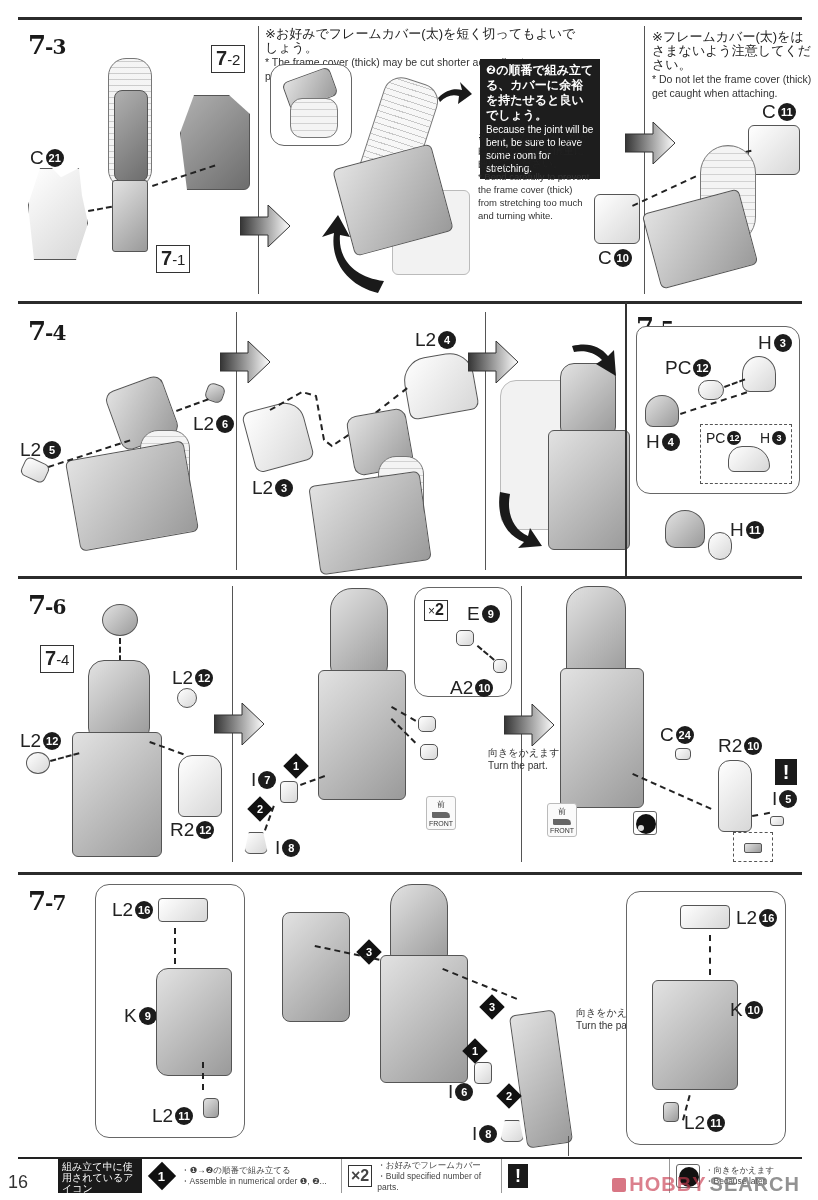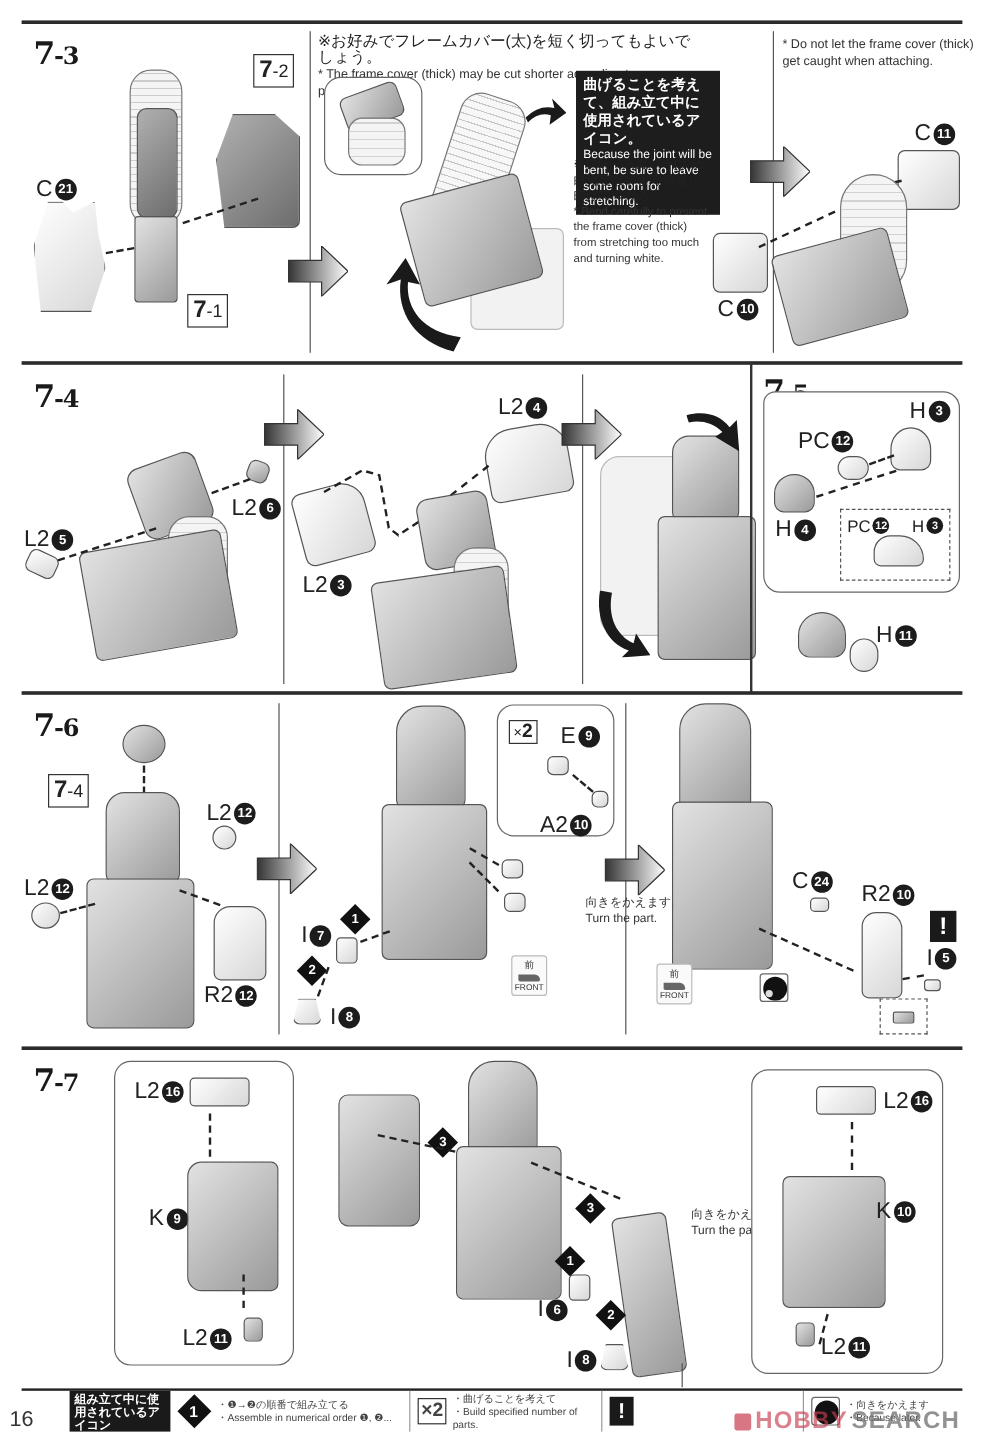--- a/index.html
+++ b/index.html
@@ -54,21 +54,21 @@
   .later-icon { position: absolute; width: 24px; height: 24px; border: 1px solid #666; border-radius: 3px; background: #fff; overflow: hidden; }
   .later-icon::before { content: ""; position: absolute; left: 2px; top: 2px; width: 20px; height: 20px; border-radius: 50%; background: #111; }
   .later-icon::after { content: ""; position: absolute; left: 4px; bottom: 3px; width: 6px; height: 6px; border-radius: 50%; background: #ddd; }
 
   .turn-note { position: absolute; font-size: 10px; line-height: 13px; color: #333; }
 
   
   .footer { position: absolute; left: 18px; right: 16px; top: 1157px; height: 36px; border-top: 2px solid #222; display: flex; align-items: stretch; }
   .page-num { position: absolute; left: 8px; top: 1172px; font-size: 18px; color: #333; }
   .legend-head { margin-left: 40px; background: #1a1a1a; color: #fff; padding: 2px 4px; width: 84px; line-height: 10px; }
-  .legend-head .jp { font-size: 10px; font-weight: bold; display: block; line-height: 11px; }
+  .legend-head .jp { font-size: 10px; font-weight: normal; display: block; line-height: 11px; }
   .legend-head .en { font-size: 6.5px; display: block; }
   .legend-cell { display: flex; align-items: center; padding: 0 6px; border-right: 1px solid #999; font-size: 8.5px; line-height: 11px; color: #444; }
   .legend-cell:last-child { border-right: none; }
   .legend-cell .txt { margin-left: 5px; }
   .legend-diamond { width: 20px; height: 20px; background: #111; transform: rotate(45deg); display: flex; align-items: center; justify-content: center; margin: 0 4px; flex-shrink: 0; }
   .legend-diamond span { transform: rotate(-45deg); color: #fff; font-weight: bold; font-size: 13px; }
   .legend-x2 { border: 1.5px solid #333; font-weight: bold; font-size: 16px; padding: 0 2px; line-height: 20px; flex-shrink: 0; }
   .legend-warn { width: 20px; height: 24px; background: #1a1a1a; color: #fff; font-weight: bold; font-size: 18px; text-align: center; line-height: 24px; flex-shrink: 0; }
   .legend-later { position: relative; width: 24px; height: 24px; border: 1px solid #666; border-radius: 3px; overflow: hidden; flex-shrink: 0; }
   .legend-later::before { content: ""; position: absolute; left: 2px; top: 2px; width: 20px; height: 20px; border-radius: 50%; background: #111; }
@@ -127,35 +127,36 @@
 <div class="part-shape" style="left:342px; top:155px; width:102px; height:90px; transform: rotate(-15deg);"></div>
 
 <svg class="big-arrow" style="left:316px; top:215px;" width="70" height="80" viewBox="0 0 70 80">
   <path d="M62 78 C 30 70, 14 45, 18 18 L 6 22 L 22 0 L 34 22 L 24 20 C 22 42, 36 62, 68 66 Z" fill="#1a1a1a"></path>
 </svg>
 <svg class="big-arrow" style="left:438px; top:82px;" width="34" height="26" viewBox="0 0 34 26">
   <path d="M0 16 C 8 8, 16 6, 24 8 L 22 0 L 34 12 L 20 22 L 21 14 C 14 12, 8 14, 2 20 Z" fill="#1a1a1a"></path>
 </svg>
 
 <div class="black-box" style="left:480px; top:59px; width:120px;">
-  <div class="jp">曲げることを考えて、組み立て中に使用されているアイコン。</div>
+  <div class="jp">❷の順番で組み立てる、カバーに余裕を持たせると良いでしょう。</div>
   <div>Because the joint will be bent, be sure to leave some room for stretching.</div>
 </div>
 
 <div class="note" style="left:478px; top:131px; width:112px; font-size:9.5px; line-height:13px;">
   <div class="jp" style="font-size:10.5px;">※フレームカバー(太)が白化しないよう慎重に曲げてください。</div>
   <div>* Bend carefully to prevent the frame cover (thick) from stretching too much and turning white.</div>
 </div>
 
 <div class="vrule" style="left:644px; top:26px; height:268px;"></div>
 <svg class="step-arrow" style="left:625px; top:122px;" viewBox="0 0 50 42">
   <path d="M0 12 H28 V0 L50 21 L28 42 V30 H0 Z" fill="url(#ga)" stroke="#333" stroke-width="1"></path>
 </svg>
 
 <div class="note" style="left:652px; top:30px; width:160px;">
+  <div class="jp">※フレームカバー(太)をはさまないよう注意してください。</div>
   <div>* Do not let the frame cover (thick) get caught when attaching.</div>
 </div>
 
 <div class="part-label" style="left:762px; top:102px;">
     <span>C</span>
     <span class="num-circle">11</span>
   </div>
 <div class="part-shape light" style="left:748px; top:125px; width:52px; height:50px;"></div>
 <div class="dash" style="left:712px; top:158px; width:40px; transform: rotate(-12deg);"></div>
 
@@ -485,21 +486,21 @@
         <span>1</span>
       </div>
     <div class="txt">
         <div>・❶→❷の順番で組み立てる</div>
         <div>・Assemble in numerical order ❶, ❷...</div>
       </div>
   </div>
   <div class="legend-cell" style="width:160px;">
     <div class="legend-x2">×2</div>
     <div class="txt">
-        <div>・曲げることを考えて</div>
+        <div>・お好みでフレームカバー</div>
         <div>・Build specified number of parts.</div>
       </div>
   </div>
   <div class="legend-cell" style="width:168px;">
     <div class="legend-warn">!</div>
   </div>
   <div class="legend-cell" style="flex:1;">
     <div class="legend-later"></div>
     <div class="txt">
         <div>・向きをかえます</div>

